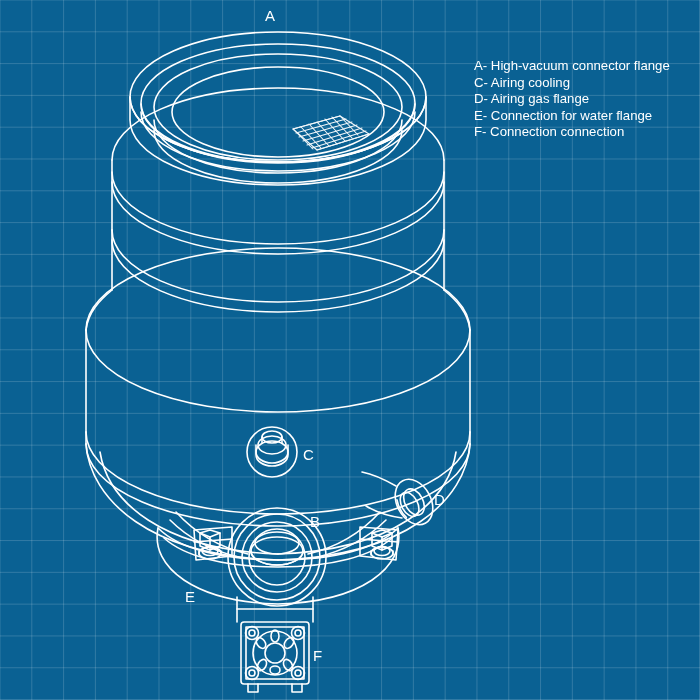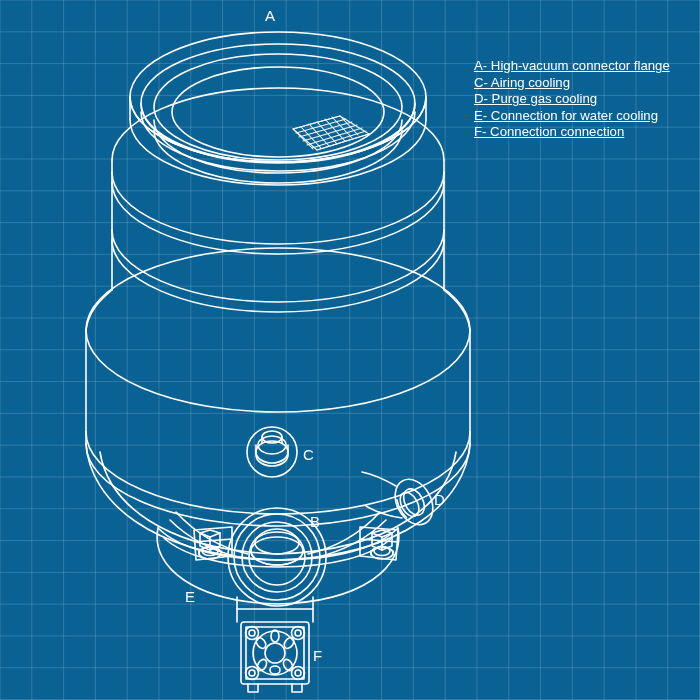--- a/index.html
+++ b/index.html
@@ -34,21 +34,21 @@
   }
   .legend {
     position: absolute;
     left: 474px;
     top: 58px;
     color: #ffffff;
     font-size: 13.2px;
     line-height: 16.6px;
     white-space: nowrap;
   }
-  .legend-row { display: block; text-decoration: underline; }
+  .legend-row { display: block; }
   .callout {
     position: absolute;
     color: #ffffff;
     font-size: 15px;
     font-weight: 400;
     line-height: 1;
   }
 </style>
 </head>
 <body>
@@ -243,22 +243,22 @@
         <path d="M248 684 L248 692 L258 692 L258 684"></path>
         <path d="M292 684 L292 692 L302 692 L302 684"></path>
       </g>
 
     </svg>
   </div>
 
   <div class="legend">
     <span class="legend-row">A- High-vacuum connector flange</span>
     <span class="legend-row">C- Airing cooling</span>
-    <span class="legend-row">D- Purge gas cooling</span>
-    <span class="legend-row">E- Connection for water cooling</span>
+    <span class="legend-row">D- Airing gas flange</span>
+    <span class="legend-row">E- Connection for water flange</span>
     <span class="legend-row">F- Connection connection</span>
   </div>
 
   <span class="callout" style="left:265px; top:8px;">A</span>
   <span class="callout" style="left:310px; top:514px;">B</span>
   <span class="callout" style="left:303px; top:447px;">C</span>
   <span class="callout" style="left:434px; top:492px;">D</span>
   <span class="callout" style="left:185px; top:589px;">E</span>
   <span class="callout" style="left:313px; top:648px;">F</span>
 

